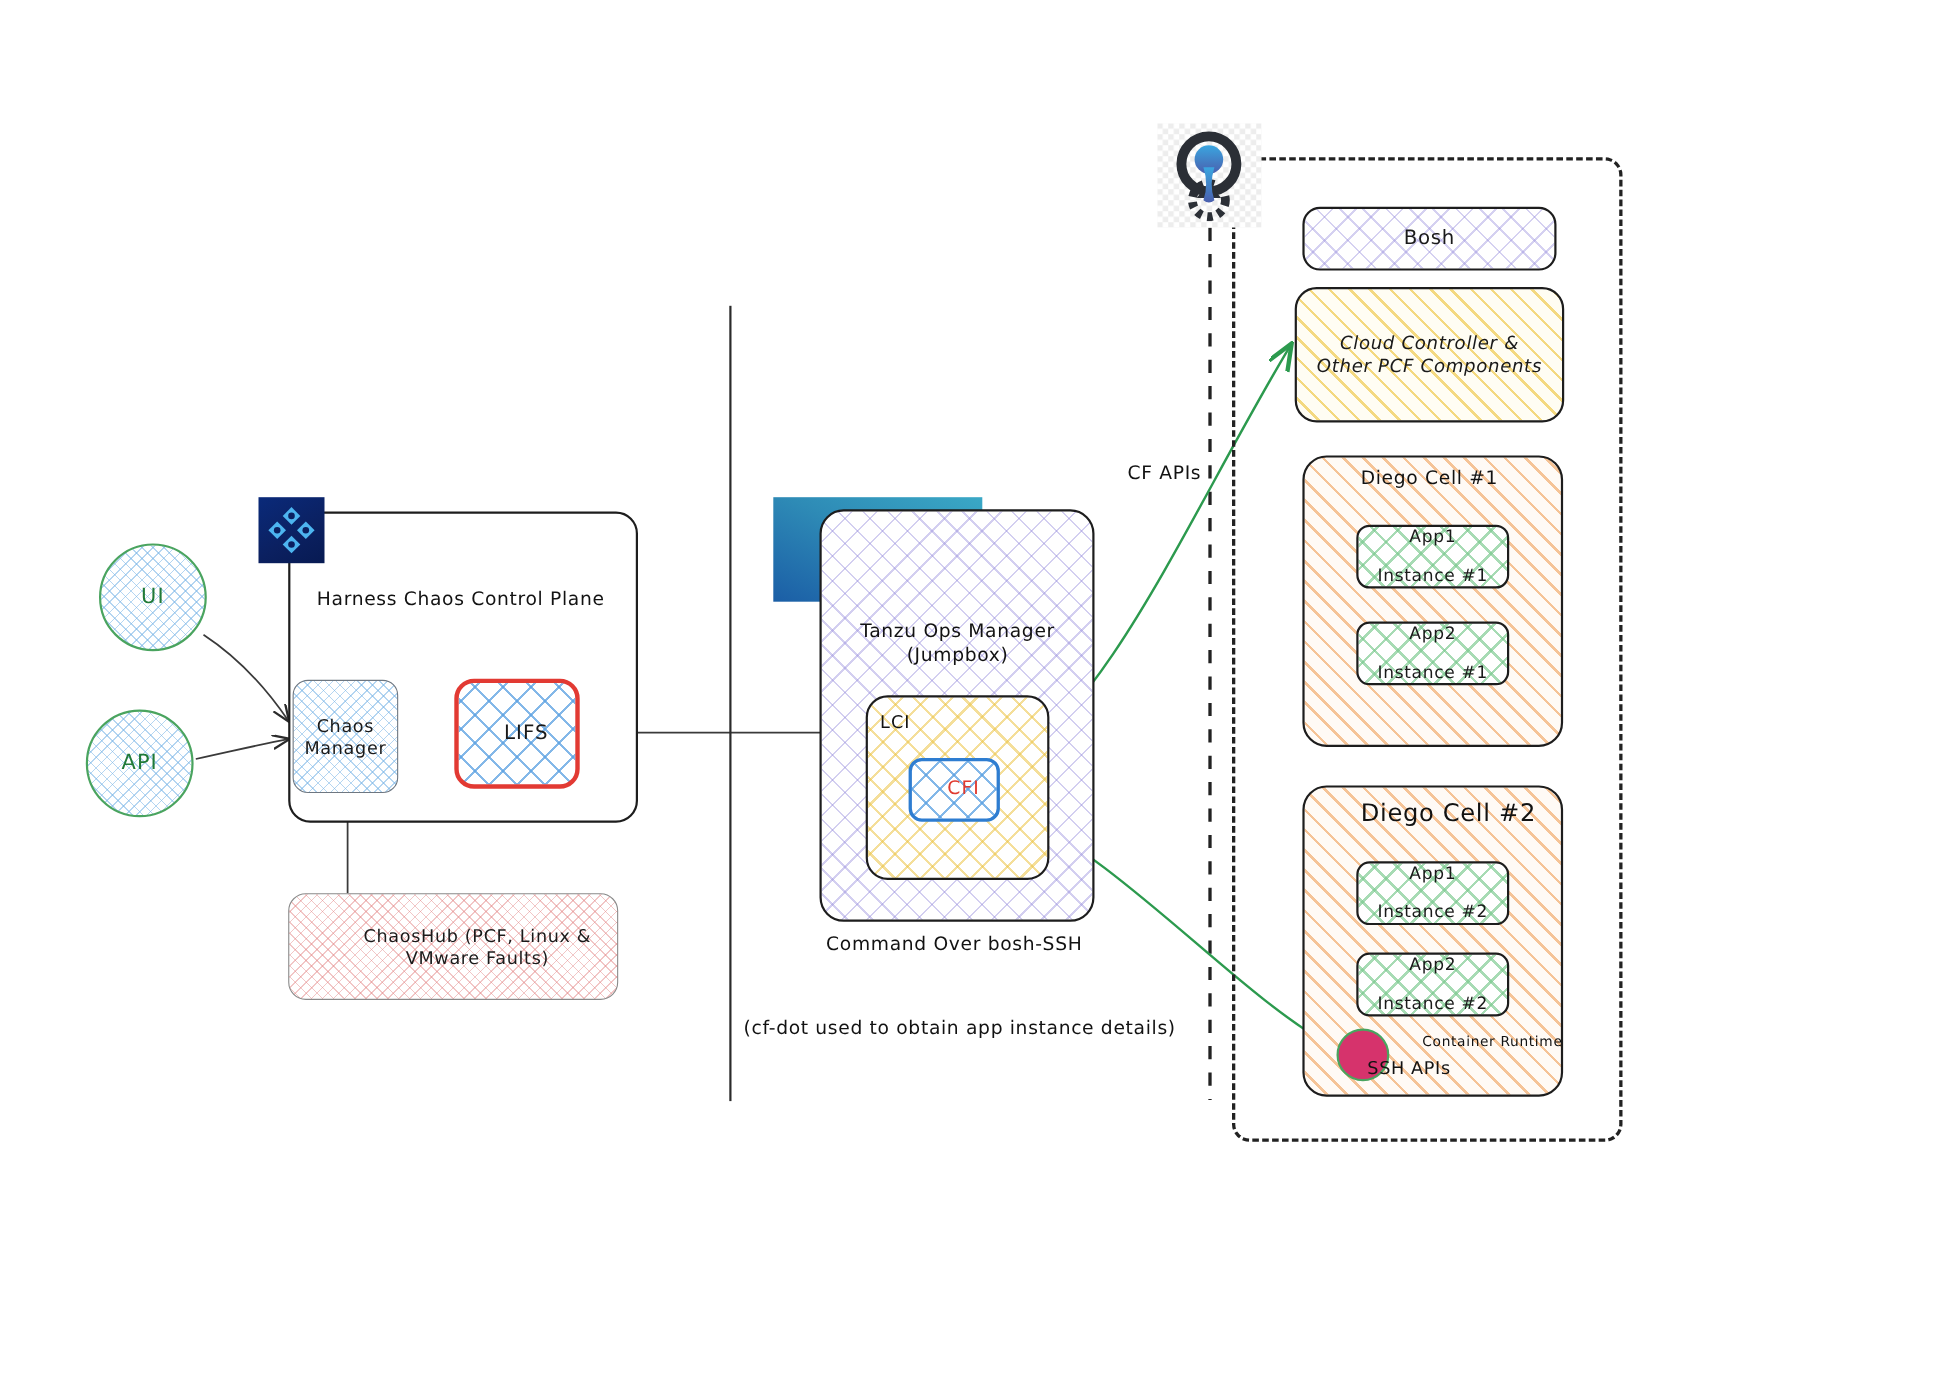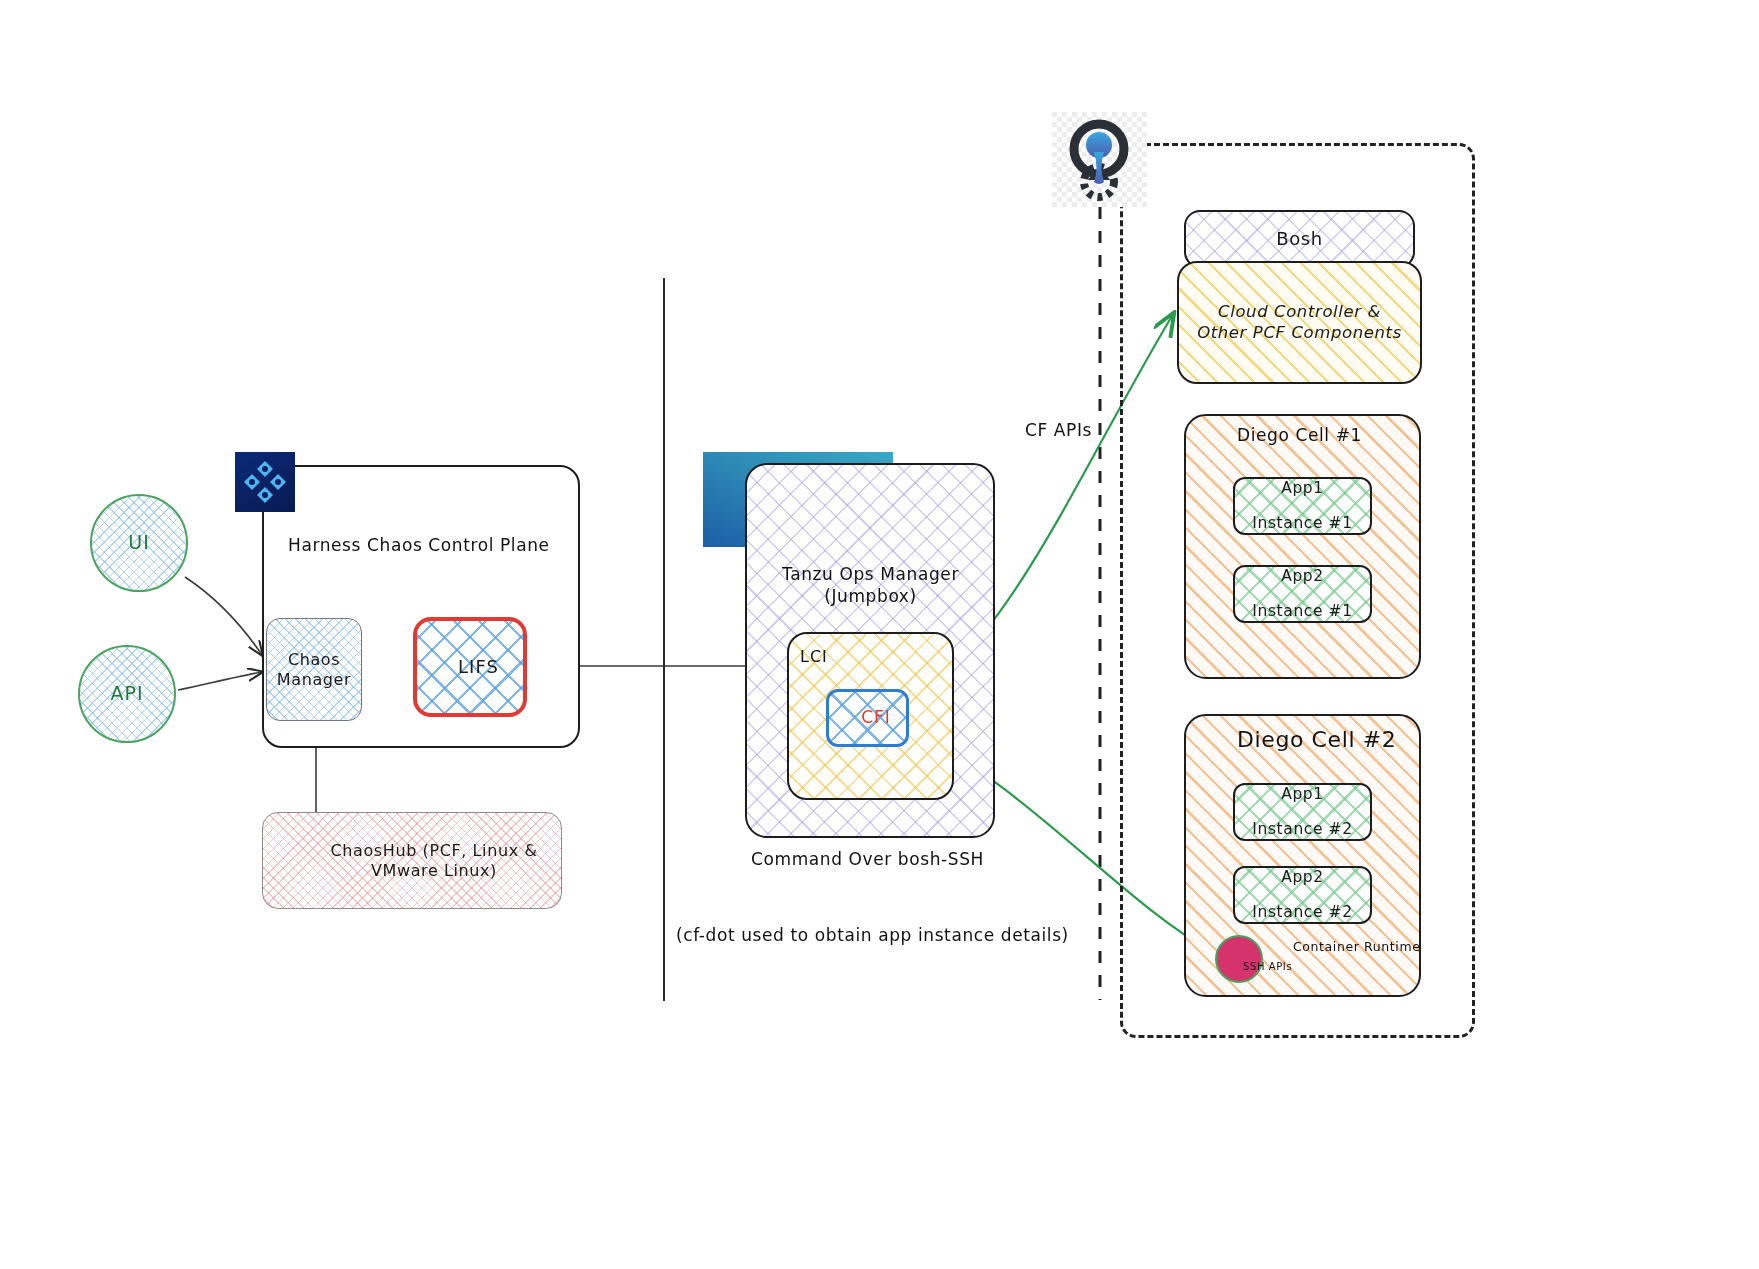--- a/index.html
+++ b/index.html
@@ -243,21 +243,20 @@
   #cf-logo {
     position: absolute;
     left: 1052px; top: 112px;
     width: 95px; height: 95px;
   }
   #bosh {
     left: 1184px; top: 188px;
     width: 231px; height: 58px;
     border-radius: 16px;
     font-size: 18px;
-    margin-top: 22px;
   }
   #cloud-controller {
     left: 1177px; top: 261px;
     width: 245px; height: 123px;
     border-radius: 20px;
     font-size: 16.5px;
     flex-direction: column;
     font-style: italic;
   }
   #diego1 {
@@ -301,21 +300,21 @@
     flex-direction: column;
   }
   #ssh-dot {
     position: absolute;
     left: 1215px; top: 935px;
     width: 44px; height: 44px;
     border-radius: 50%;
     background: #d6336c;
     border: 2px solid #4aa45f;
   }
-  #ssh-label { left: 1243px; top: 961px; font-size: 10px; text-align: center; }
+  #ssh-label { left: 1243px; top: 961px; font-size: 16px; text-align: center; }
   #container-runtime-label { left: 1293px; top: 939px; font-size: 12.5px; }
   #cfapis-label { left: 1025px; top: 420px; font-size: 17px; }
 
   svg.edges {
     position: absolute;
     left: 0; top: 0;
     width: 1759px; height: 1269px;
     pointer-events: none;
   }
 </style>
@@ -395,21 +394,21 @@
     <span>Chaos</span>
     <span>Manager</span>
   </div>
 
   <div id="lifs" class="node fill-blue-cross-lg hand">
     <span>LIFS</span>
   </div>
 
   <div id="chaoshub" class="node fill-pink-cross hand">
     <span>ChaosHub (PCF, Linux &amp;</span>
-    <span>VMware Linux)</span>
+    <span>VMware Faults)</span>
   </div>
 
   <div id="divider"></div>
 
   <div id="tanzu-logo">
     <svg viewBox="0 0 30 30" width="22" height="22" aria-hidden="true" style="margin-bottom:4px">
       <polygon points="15,3 23,8 23,20 15,25 7,20 7,8" fill="none" stroke="#ffffff" stroke-width="1.6"></polygon>
     </svg>
     <div class="tz-text">
       <div>VMware Tanzu®</div>

